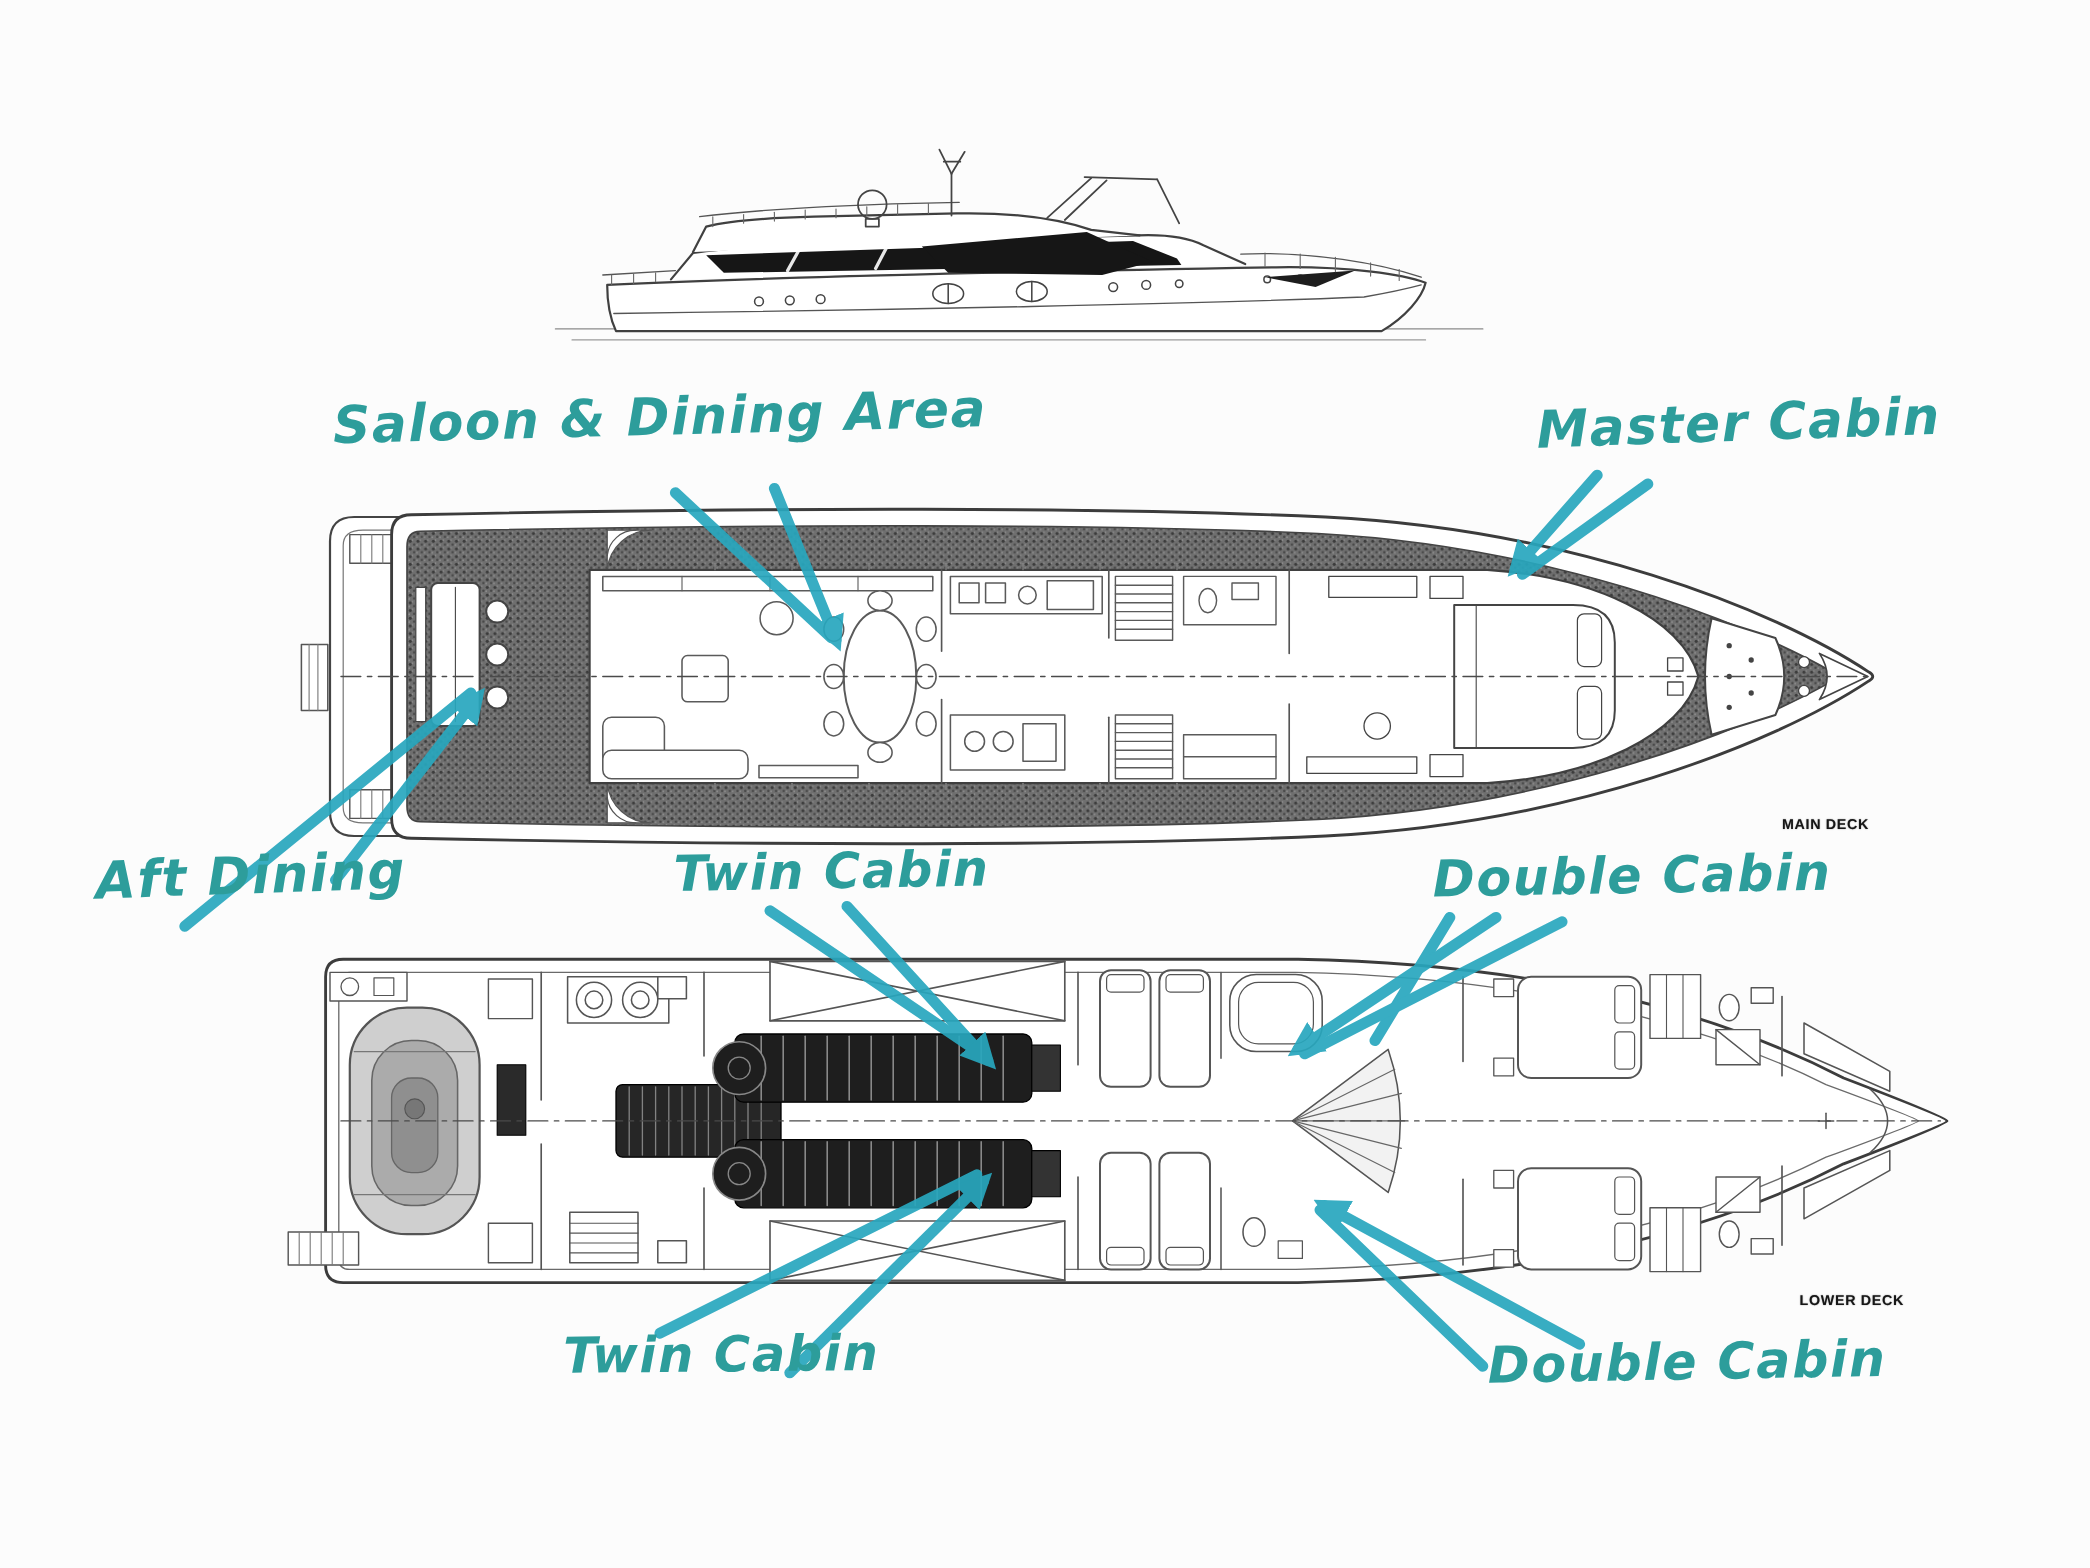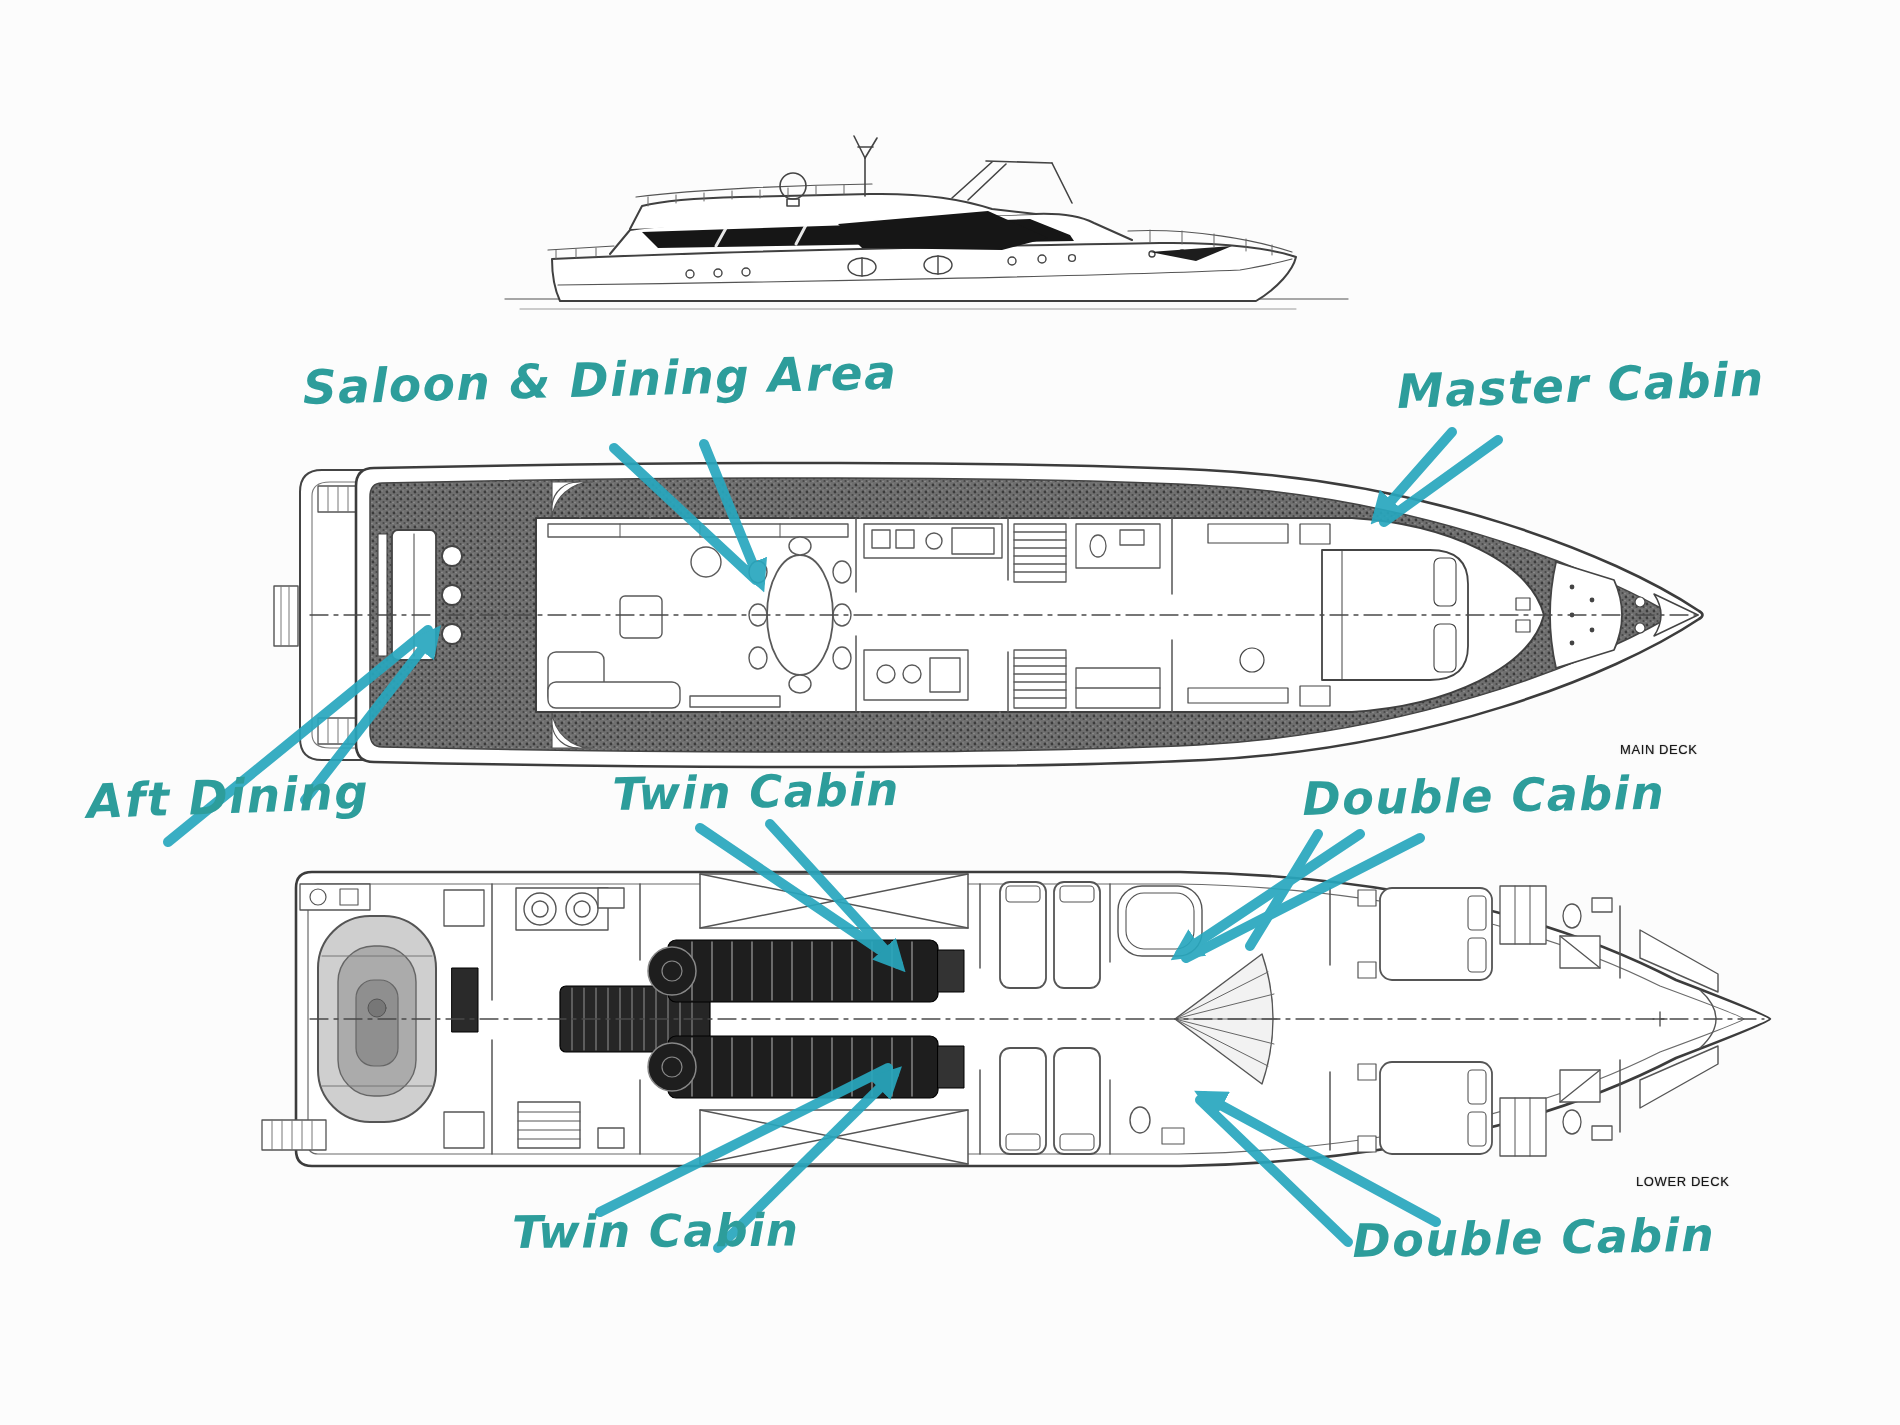--- a/index.html
+++ b/index.html
@@ -7,21 +7,21 @@
     position:relative;width:1900px;height:1425px;background:#fcfcfc;
     overflow:hidden;font-family:"DejaVu Sans",sans-serif;
   }
   .stage svg{position:absolute;left:0;top:0;}
   .annot{
     position:absolute;color:#2d9d9b;font-style:italic;font-weight:bold;
     letter-spacing:1.5px;white-space:nowrap;transform-origin:left top;
     font-family:"DejaVu Sans",sans-serif;
   }
   .deckcap{
-    position:absolute;color:#161616;font-weight:normal;font-size:13px;
+    position:absolute;color:#161616;font-weight:bold;font-size:13px;
     letter-spacing:0.6px;white-space:nowrap;
     text-shadow:0 0 1.2px rgba(20,20,20,.55);
     font-family:"Liberation Sans",sans-serif;
   }
 </style>
 </head>
 <body>
 
 <div class="stage">
 

